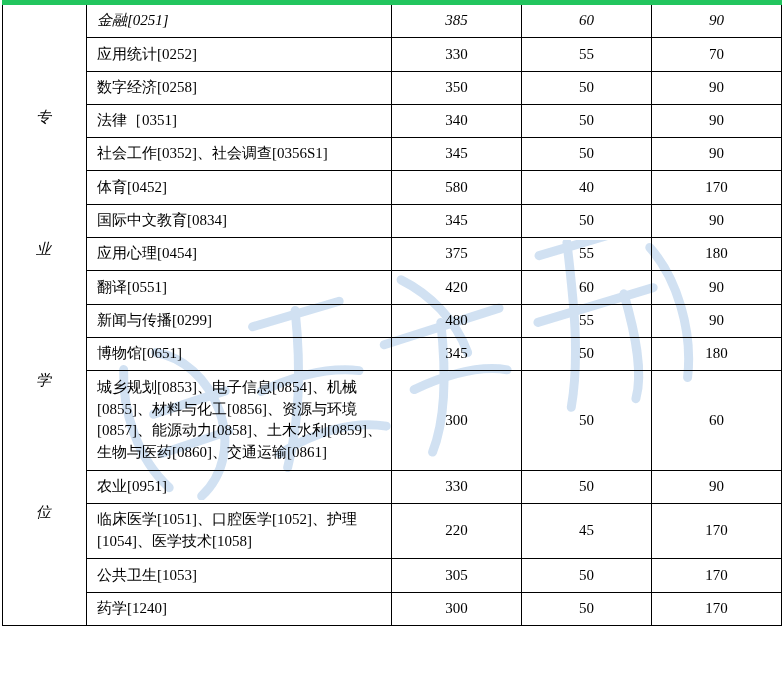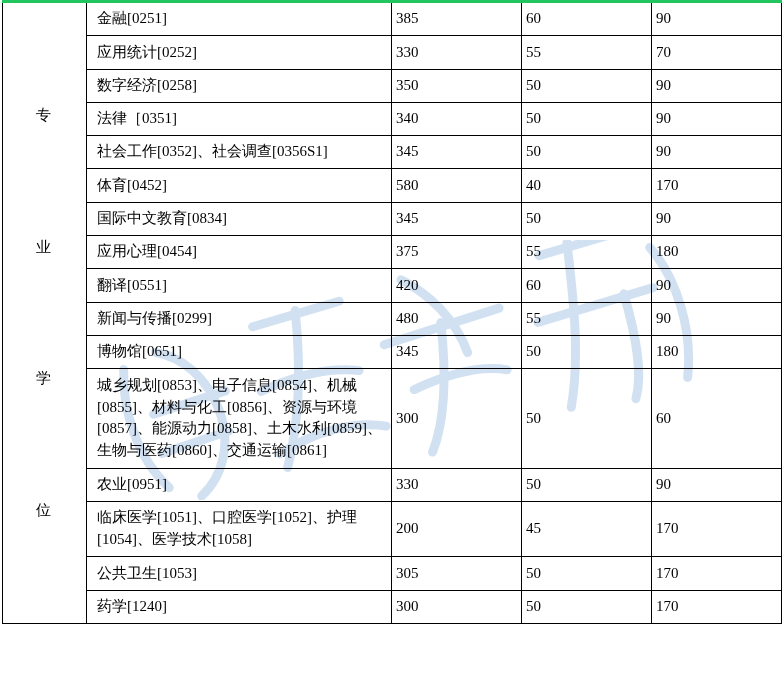--- a/index.html
+++ b/index.html
@@ -77,26 +77,26 @@
     min-height: 620px;
     line-height: 2.6;
   }
   td.cat .catchars span { display: block; }
 
   td.major {
     text-align: left;
     padding: 5px 8px 5px 10px;
   }
   td.num {
-    text-align: left;
+    text-align: center;
     padding: 4px 4px;
   }
 
   
-  tr:first-child td { border-top: 3px solid #22c55e; }
+  tr:first-child td { border-top: 5px solid #22c55e; font-style: italic; }
 </style>
 </head>
 <body>
 
 <div class="watermark">
   <svg width="640" height="260" viewBox="0 0 640 260" xmlns="http://www.w3.org/2000/svg">
     <g transform="rotate(-12 320 130)" fill="none" stroke="#cfe0f2" stroke-width="9" stroke-linecap="round" stroke-linejoin="round" opacity="0.95">
 
       <path d="M40 70 C30 110 35 160 60 195"></path>
       <path d="M75 60 C100 70 120 95 125 130 C130 165 115 195 90 210"></path>
@@ -210,21 +210,21 @@
         <td class="num">60</td>
       </tr>
       <tr>
         <td class="major">农业[0951]</td>
         <td class="num">330</td>
         <td class="num">50</td>
         <td class="num">90</td>
       </tr>
       <tr>
         <td class="major">临床医学[1051]、口腔医学[1052]、护理[1054]、医学技术[1058]</td>
-        <td class="num">200</td>
+        <td class="num">220</td>
         <td class="num">45</td>
         <td class="num">170</td>
       </tr>
       <tr>
         <td class="major">公共卫生[1053]</td>
         <td class="num">305</td>
         <td class="num">50</td>
         <td class="num">170</td>
       </tr>
       <tr>

